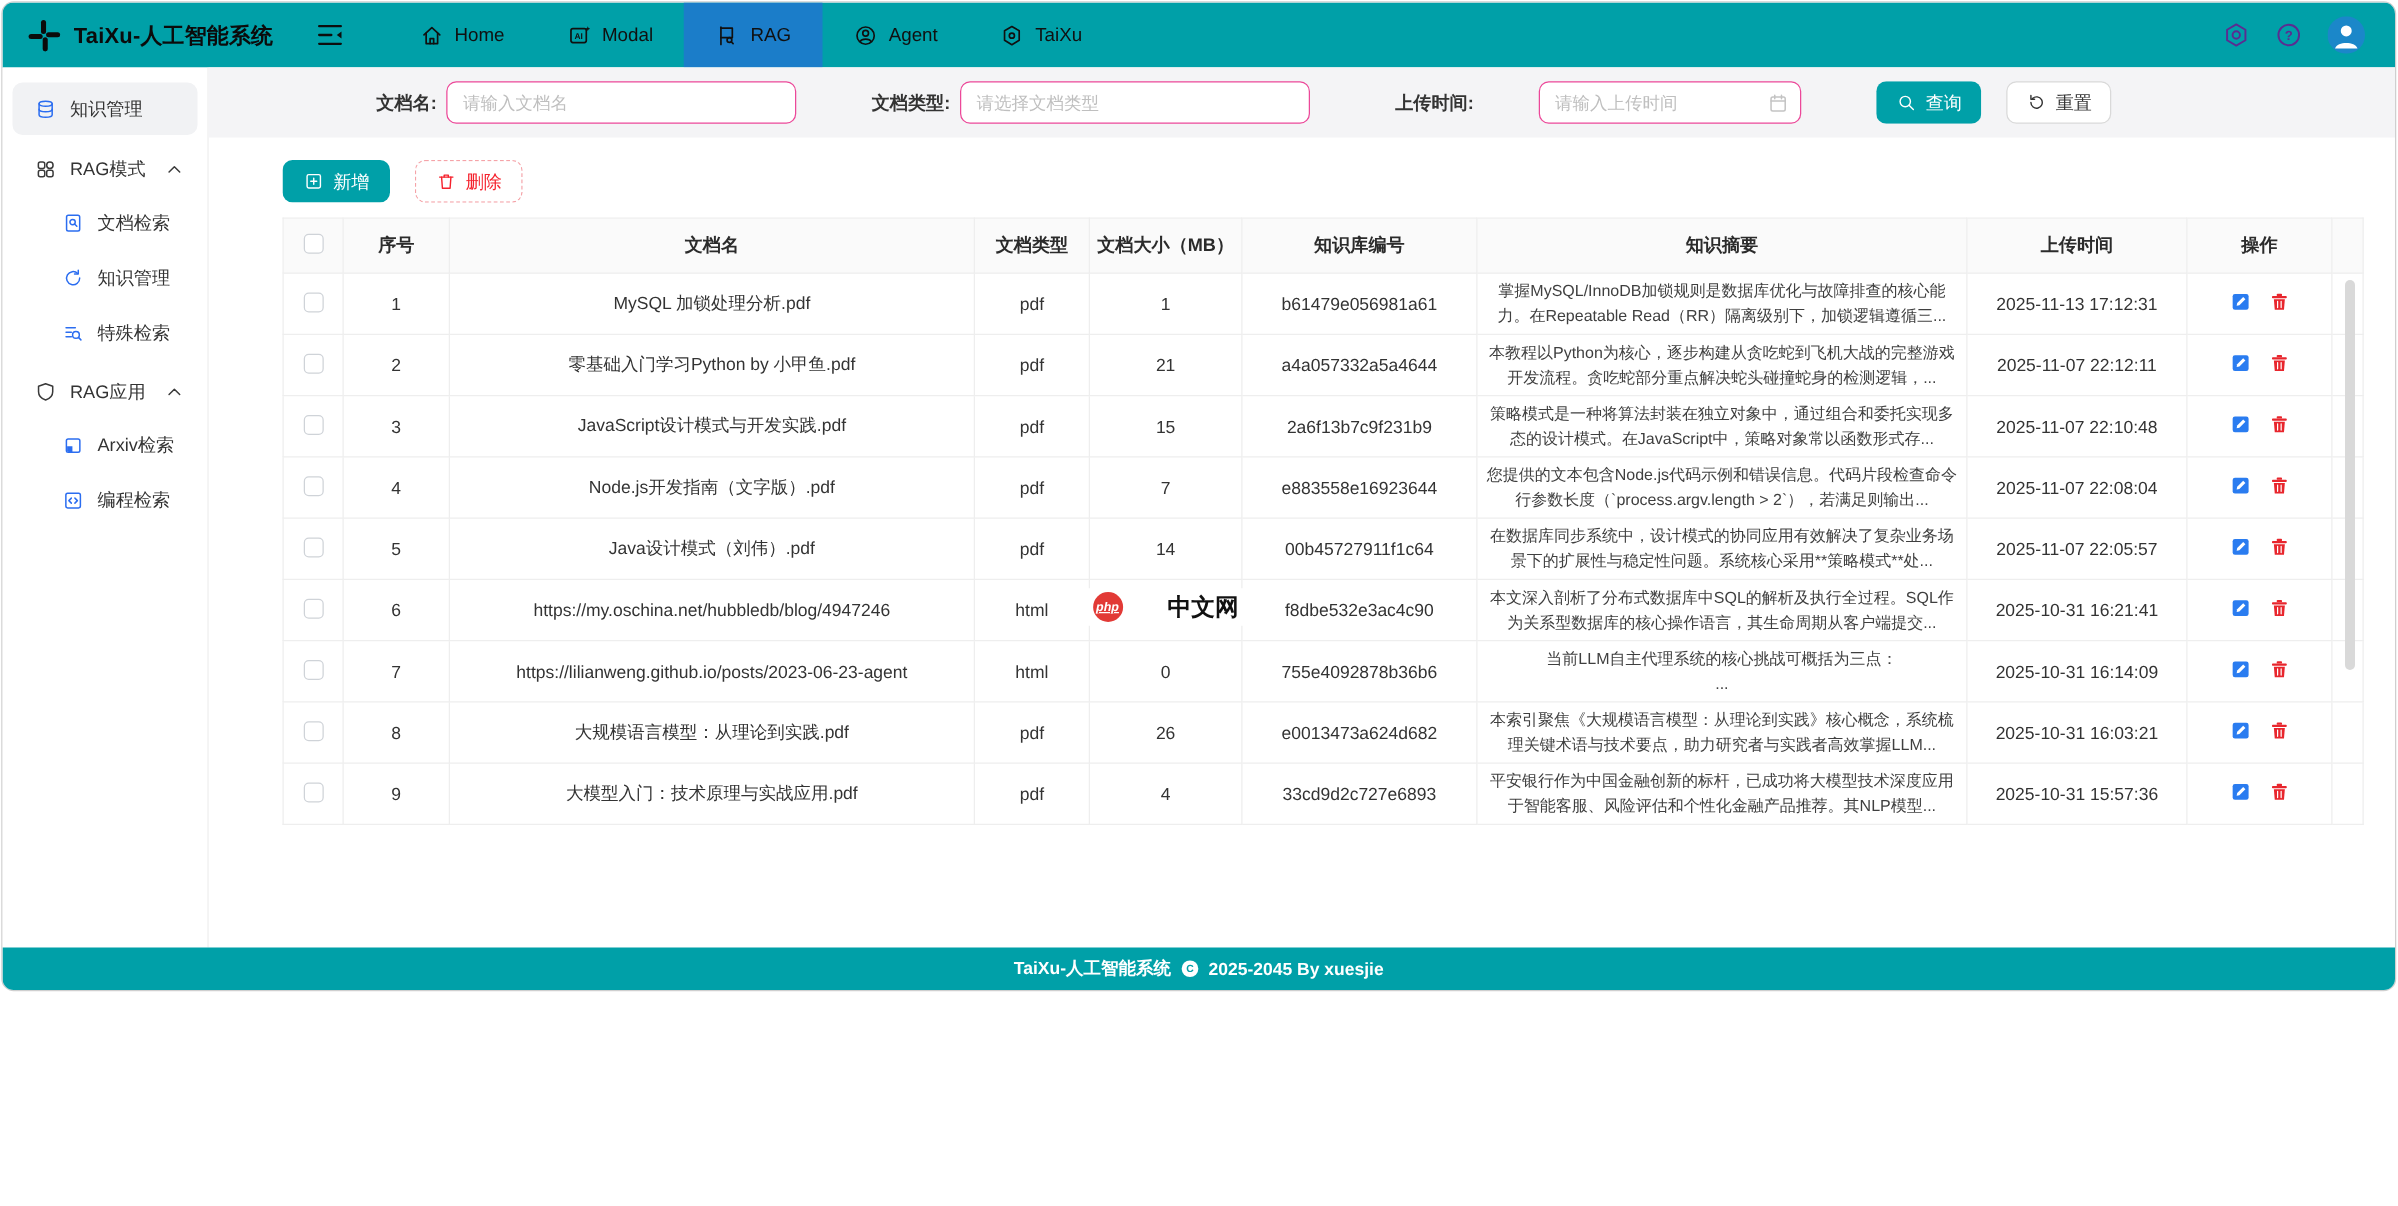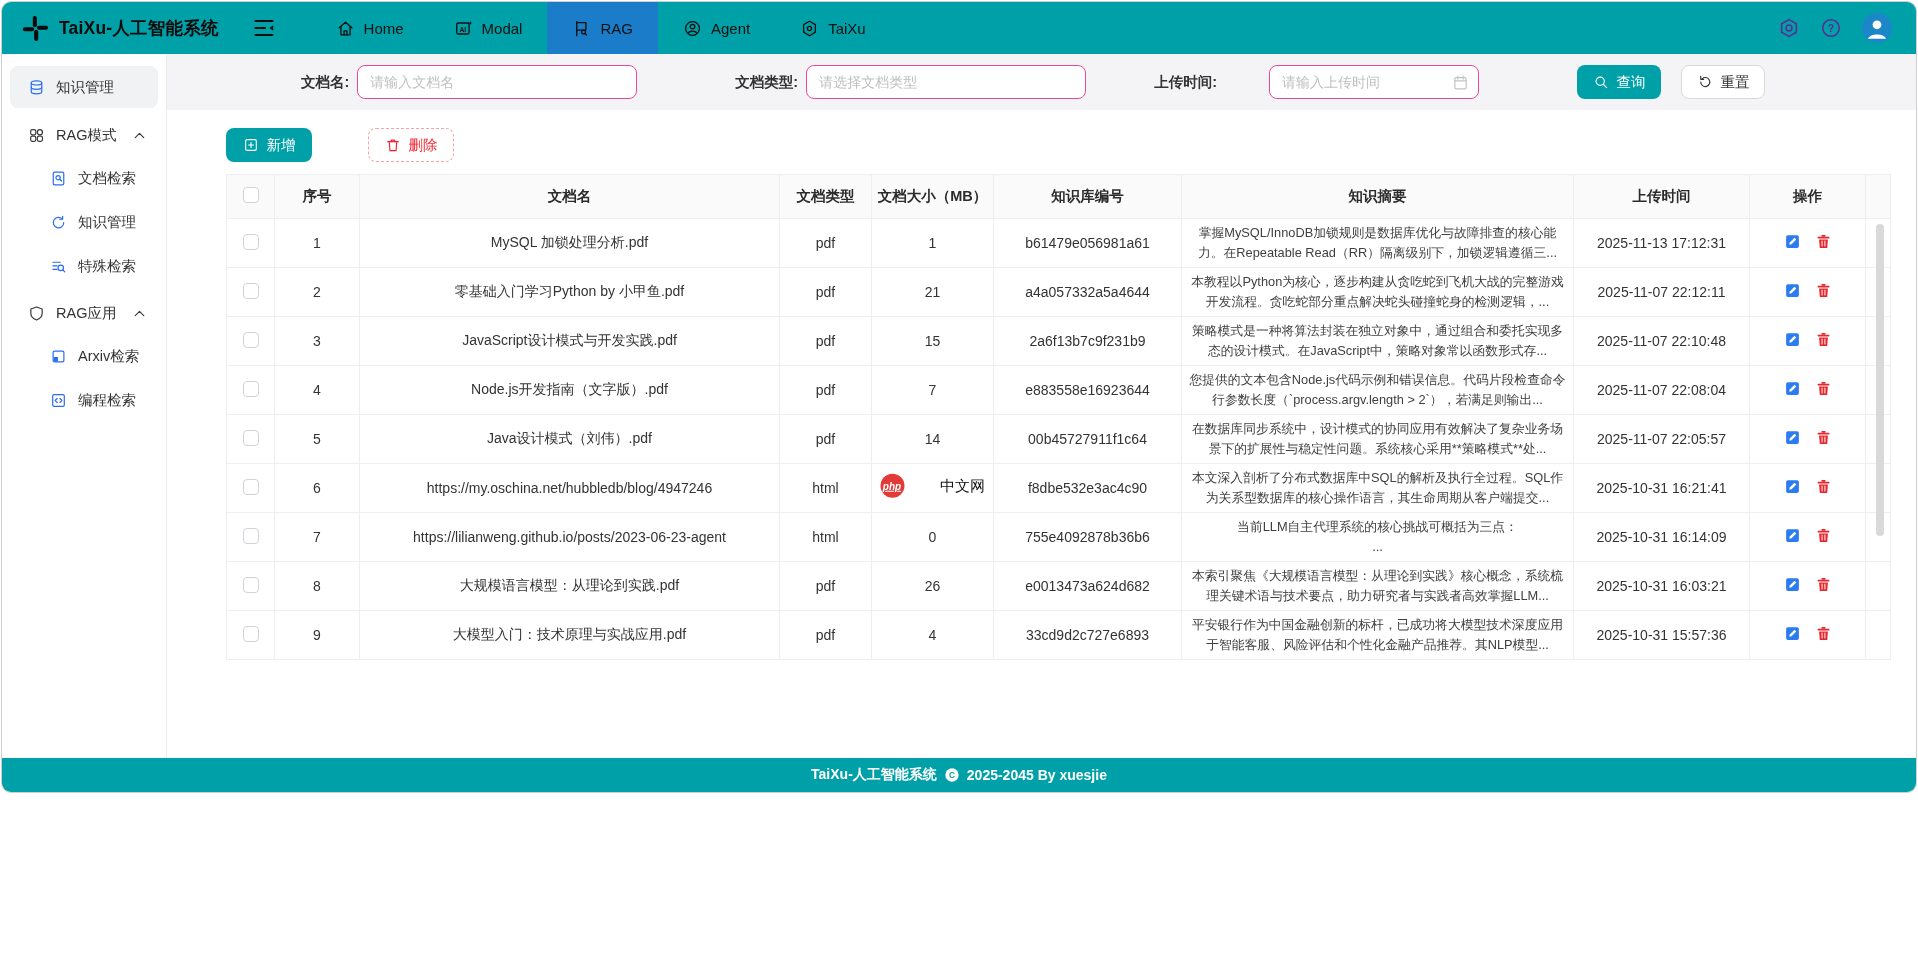--- a/index.html
+++ b/index.html
@@ -36,27 +36,27 @@
 
   
   .filter-bar{ height:56px; background:#f4f4f6; display:flex; align-items:center; padding-left:134px; flex-shrink:0; }
   .f-label{ font-size:14.5px; font-weight:bold; color:#333; margin-right:8px; white-space:nowrap; }
   .f-input{ height:34px; border:1px solid #ec4899; border-radius:8px; background:#fff; padding:0 12px;
             font-size:14px; color:#333; outline:none; font-family:inherit; }
   .f-input::placeholder{ color:#bfbfbf; }
   .w280{ width:280px; } .w210{ width:210px; padding-right:34px;margin-left:44px; }
   .date-wrap{ position:relative; display:inline-flex; align-items:center; }
   .date-ic{ position:absolute; right:10px; width:17px; height:17px; color:#c3c3c3; }
-  .gap74{ margin-left:98px; } .gap68{ margin-left:68px; } .gap20{ margin-left:20px; }
+  .gap74{ margin-left:60px; } .gap68{ margin-left:68px; } .gap20{ margin-left:20px; }
   .btn{ height:34px; display:inline-flex; align-items:center; justify-content:center; gap:8px;
         border-radius:8px; font-size:14.5px; cursor:pointer; border:1px solid transparent; font-family:inherit; }
   .btn .icon{ width:16px; height:16px; }
   .btn-primary{ background:#00a0a8; color:#fff; width:84px; }
   .btn-plain{ background:#fff; color:#333; border-color:#d9d9d9; width:84px; }
-  .btn-danger{ background:#fff; color:#f5222d; border:1px dashed #f5a3a8; width:86px;margin-left:36px; }
+  .btn-danger{ background:#fff; color:#f5222d; border:1px dashed #f5a3a8; width:86px; }
 
   
   .action-bar{ padding:18px 0 12px 59px; display:flex; gap:20px; }
 
   
   .table-wrap{ margin:0 29px 0 59px; position:relative; }
   table.doc-table{ width:100%; border-collapse:collapse; table-layout:fixed; }
   .doc-table th, .doc-table td{ border:1px solid #eeeeee; text-align:center; vertical-align:middle; }
   .doc-table th{ height:44px; background:#fafafa; font-size:14.5px; color:#2b2b2b; font-weight:bold; }
   .doc-table td{ height:49px; font-size:14px; color:#333; padding:2px 6px; }
@@ -64,21 +64,21 @@
   .col-type{ font-size:13.5px; }
   .summary-clamp{ display:-webkit-box; -webkit-line-clamp:2; -webkit-box-orient:vertical; overflow:hidden;
                   white-space:pre-line; font-size:12.8px; line-height:1.55; color:#3f3f3f; text-align:center; }
   .checkbox{ display:inline-block; width:16px; height:16px; border:1.5px solid #cfd3d8; border-radius:4px; background:#fff; cursor:pointer; }
   .col-ops .icon{ width:17px; height:17px; margin:0 7px; cursor:pointer; }
   .col-size{ position:relative; }
   .php-logo{ position:absolute; left:50%; top:50%; transform:translate(-50%,-58%); display:flex; align-items:center;
              gap:4px; background:#fff; padding:2px 4px; }
   .php-circle{ width:24px; height:24px; border-radius:50%; background:#e23a36; color:#fff; font-style:italic;
                font-weight:bold; font-size:10px; display:flex; align-items:center; justify-content:center; flex-shrink:0;text-decoration:underline; }
-  .php-text{ font-size:15px; font-weight:400; color:#111; white-space:nowrap;margin-left:32px; }
+  .php-text{ font-size:19px; font-weight:700; color:#111; white-space:nowrap;margin-left:32px; }
   .vscroll-thumb{ position:absolute; right:3px; top:50px; width:8px; height:312px; background:#d9d9d9; border-radius:4px; cursor:pointer; }
 
   
   .pagination{ margin:22px 29px 0 0; display:flex; justify-content:flex-end; align-items:center; gap:12px; }
   .pg-chip{ height:30px; display:inline-flex; align-items:center; padding:0 12px; border:1px solid #d9d9d9;
             border-radius:8px; font-size:13.5px; color:#333; background:#fff; }
   .pg-arrow{ width:16px; height:16px; color:#c2c5cb; cursor:pointer; }
   .pg-page{ width:32px; height:32px; display:inline-flex; align-items:center; justify-content:center;
             border:1px solid #9fb2c6; border-radius:8px; font-size:14px; color:#2b2b2b; background:#fff; cursor:pointer; }
   .pg-size{ height:30px; display:inline-flex; align-items:center; gap:8px; padding:0 10px; border:1px solid #d9d9d9;

